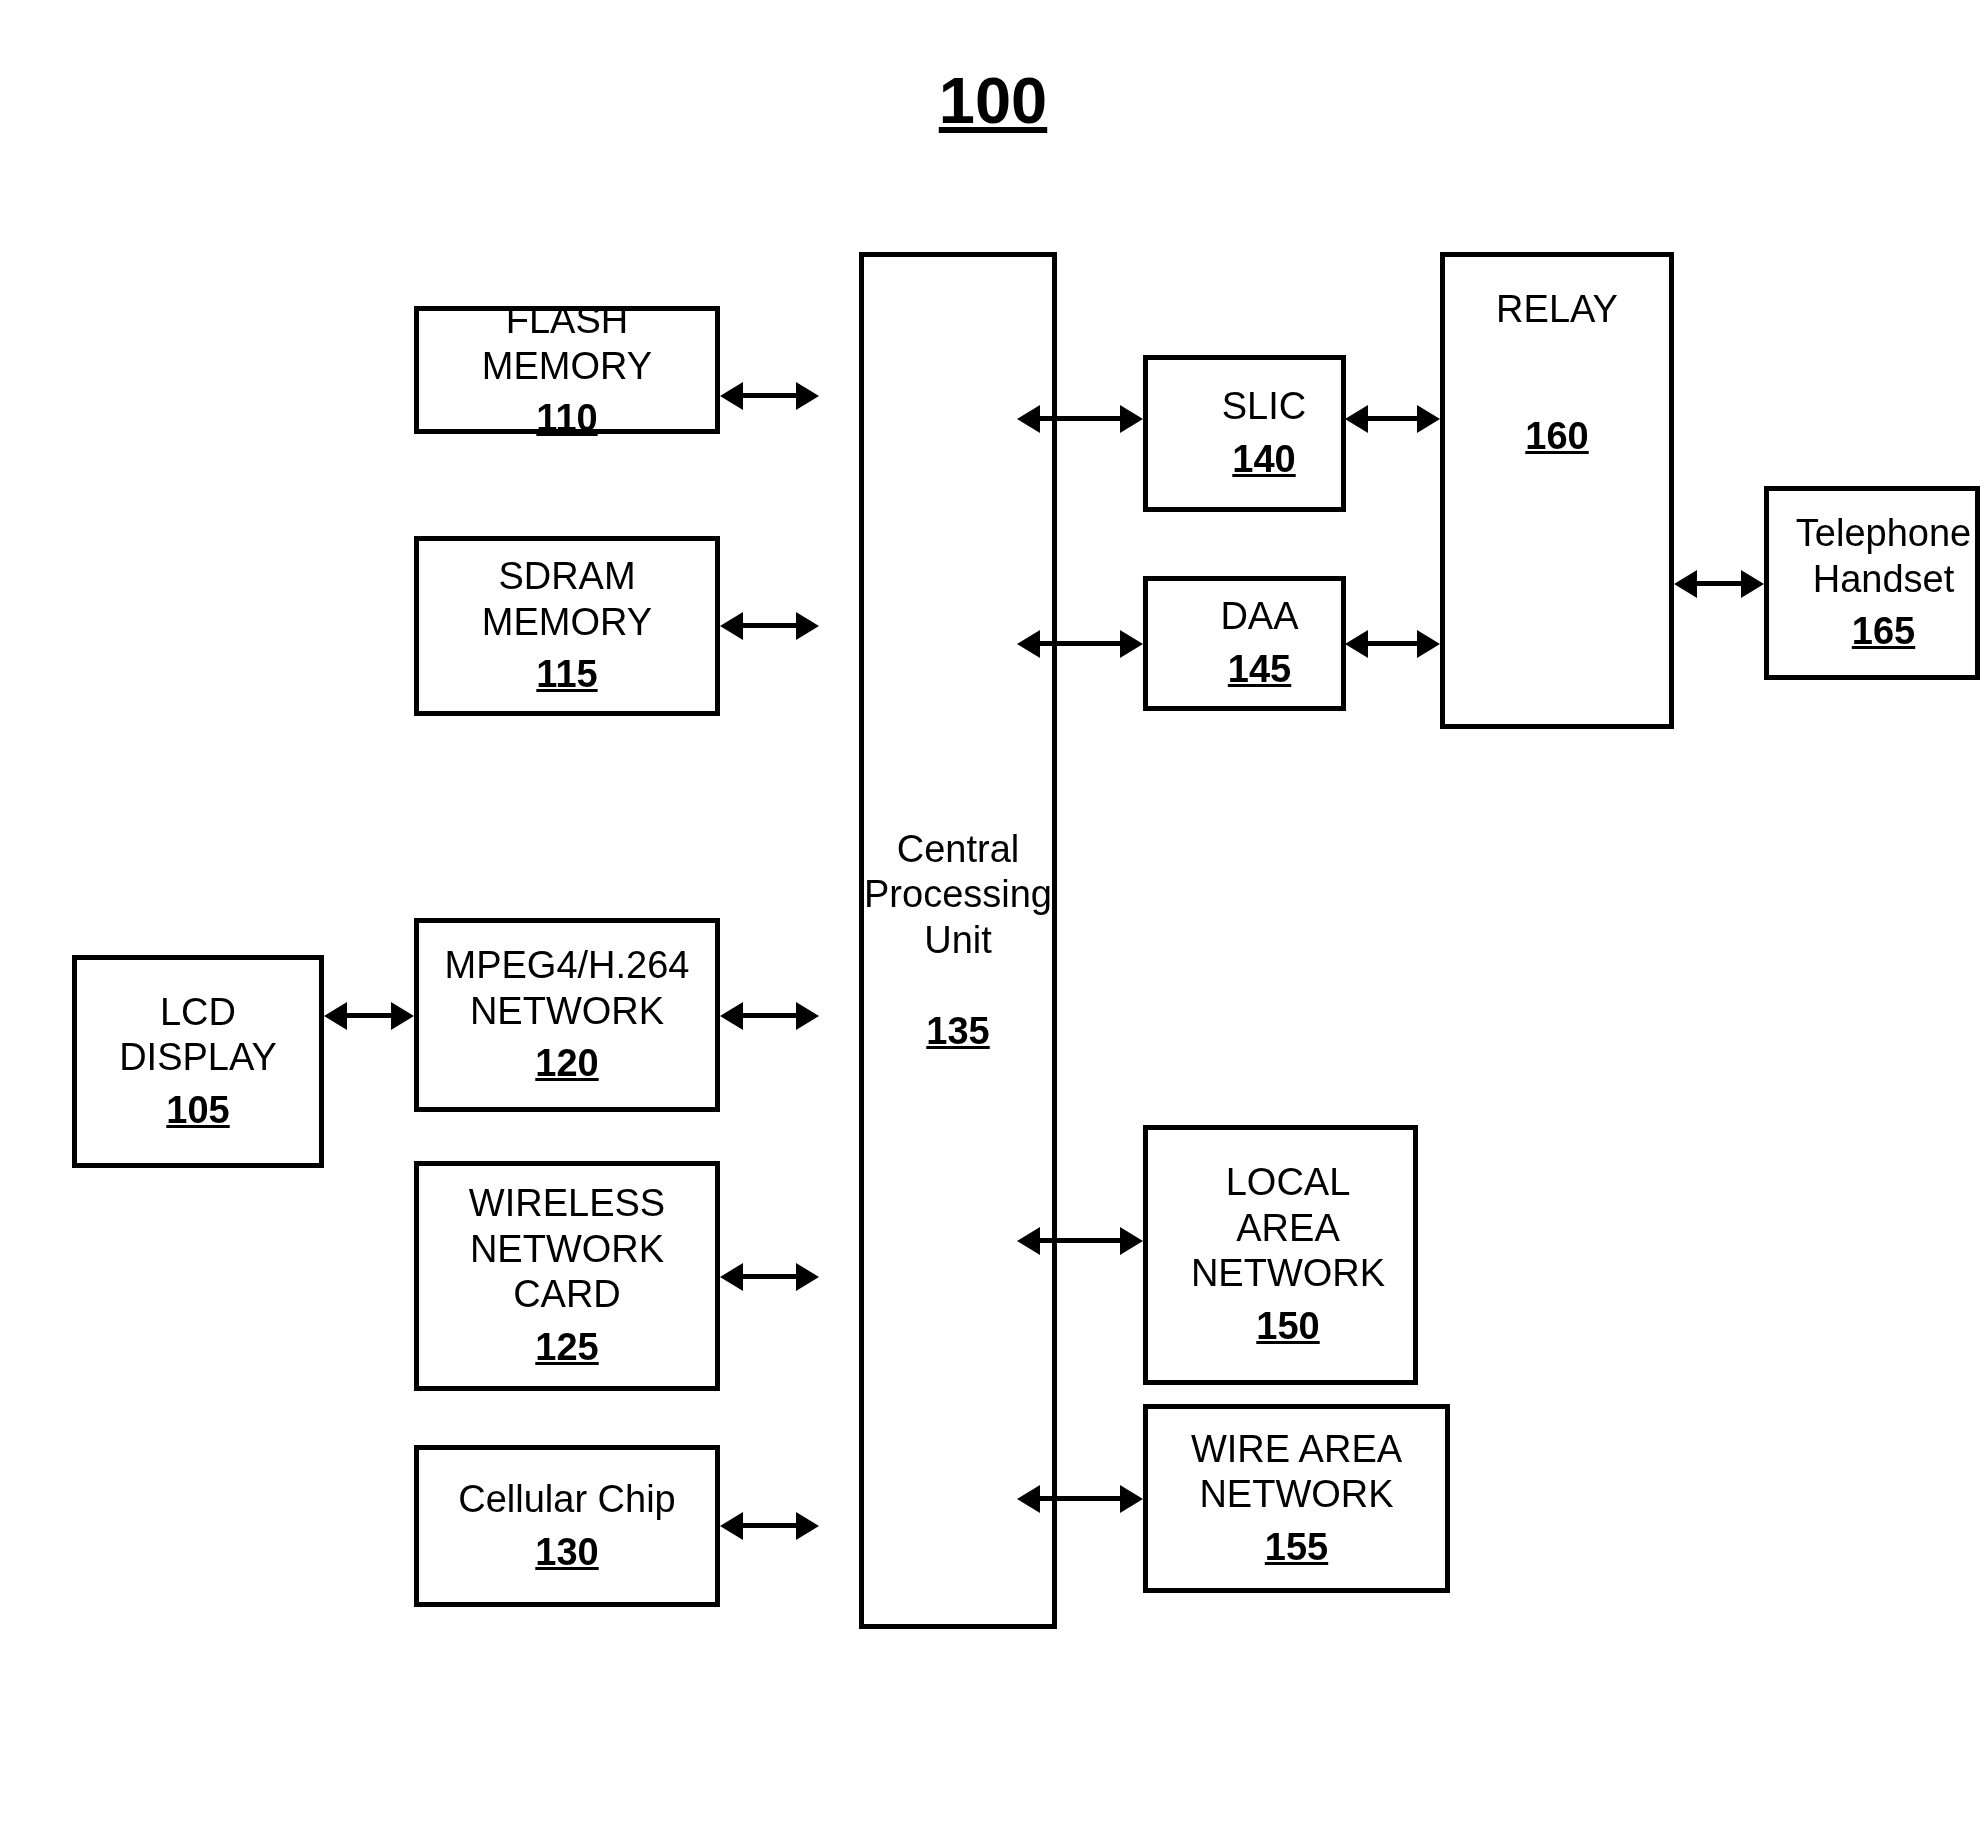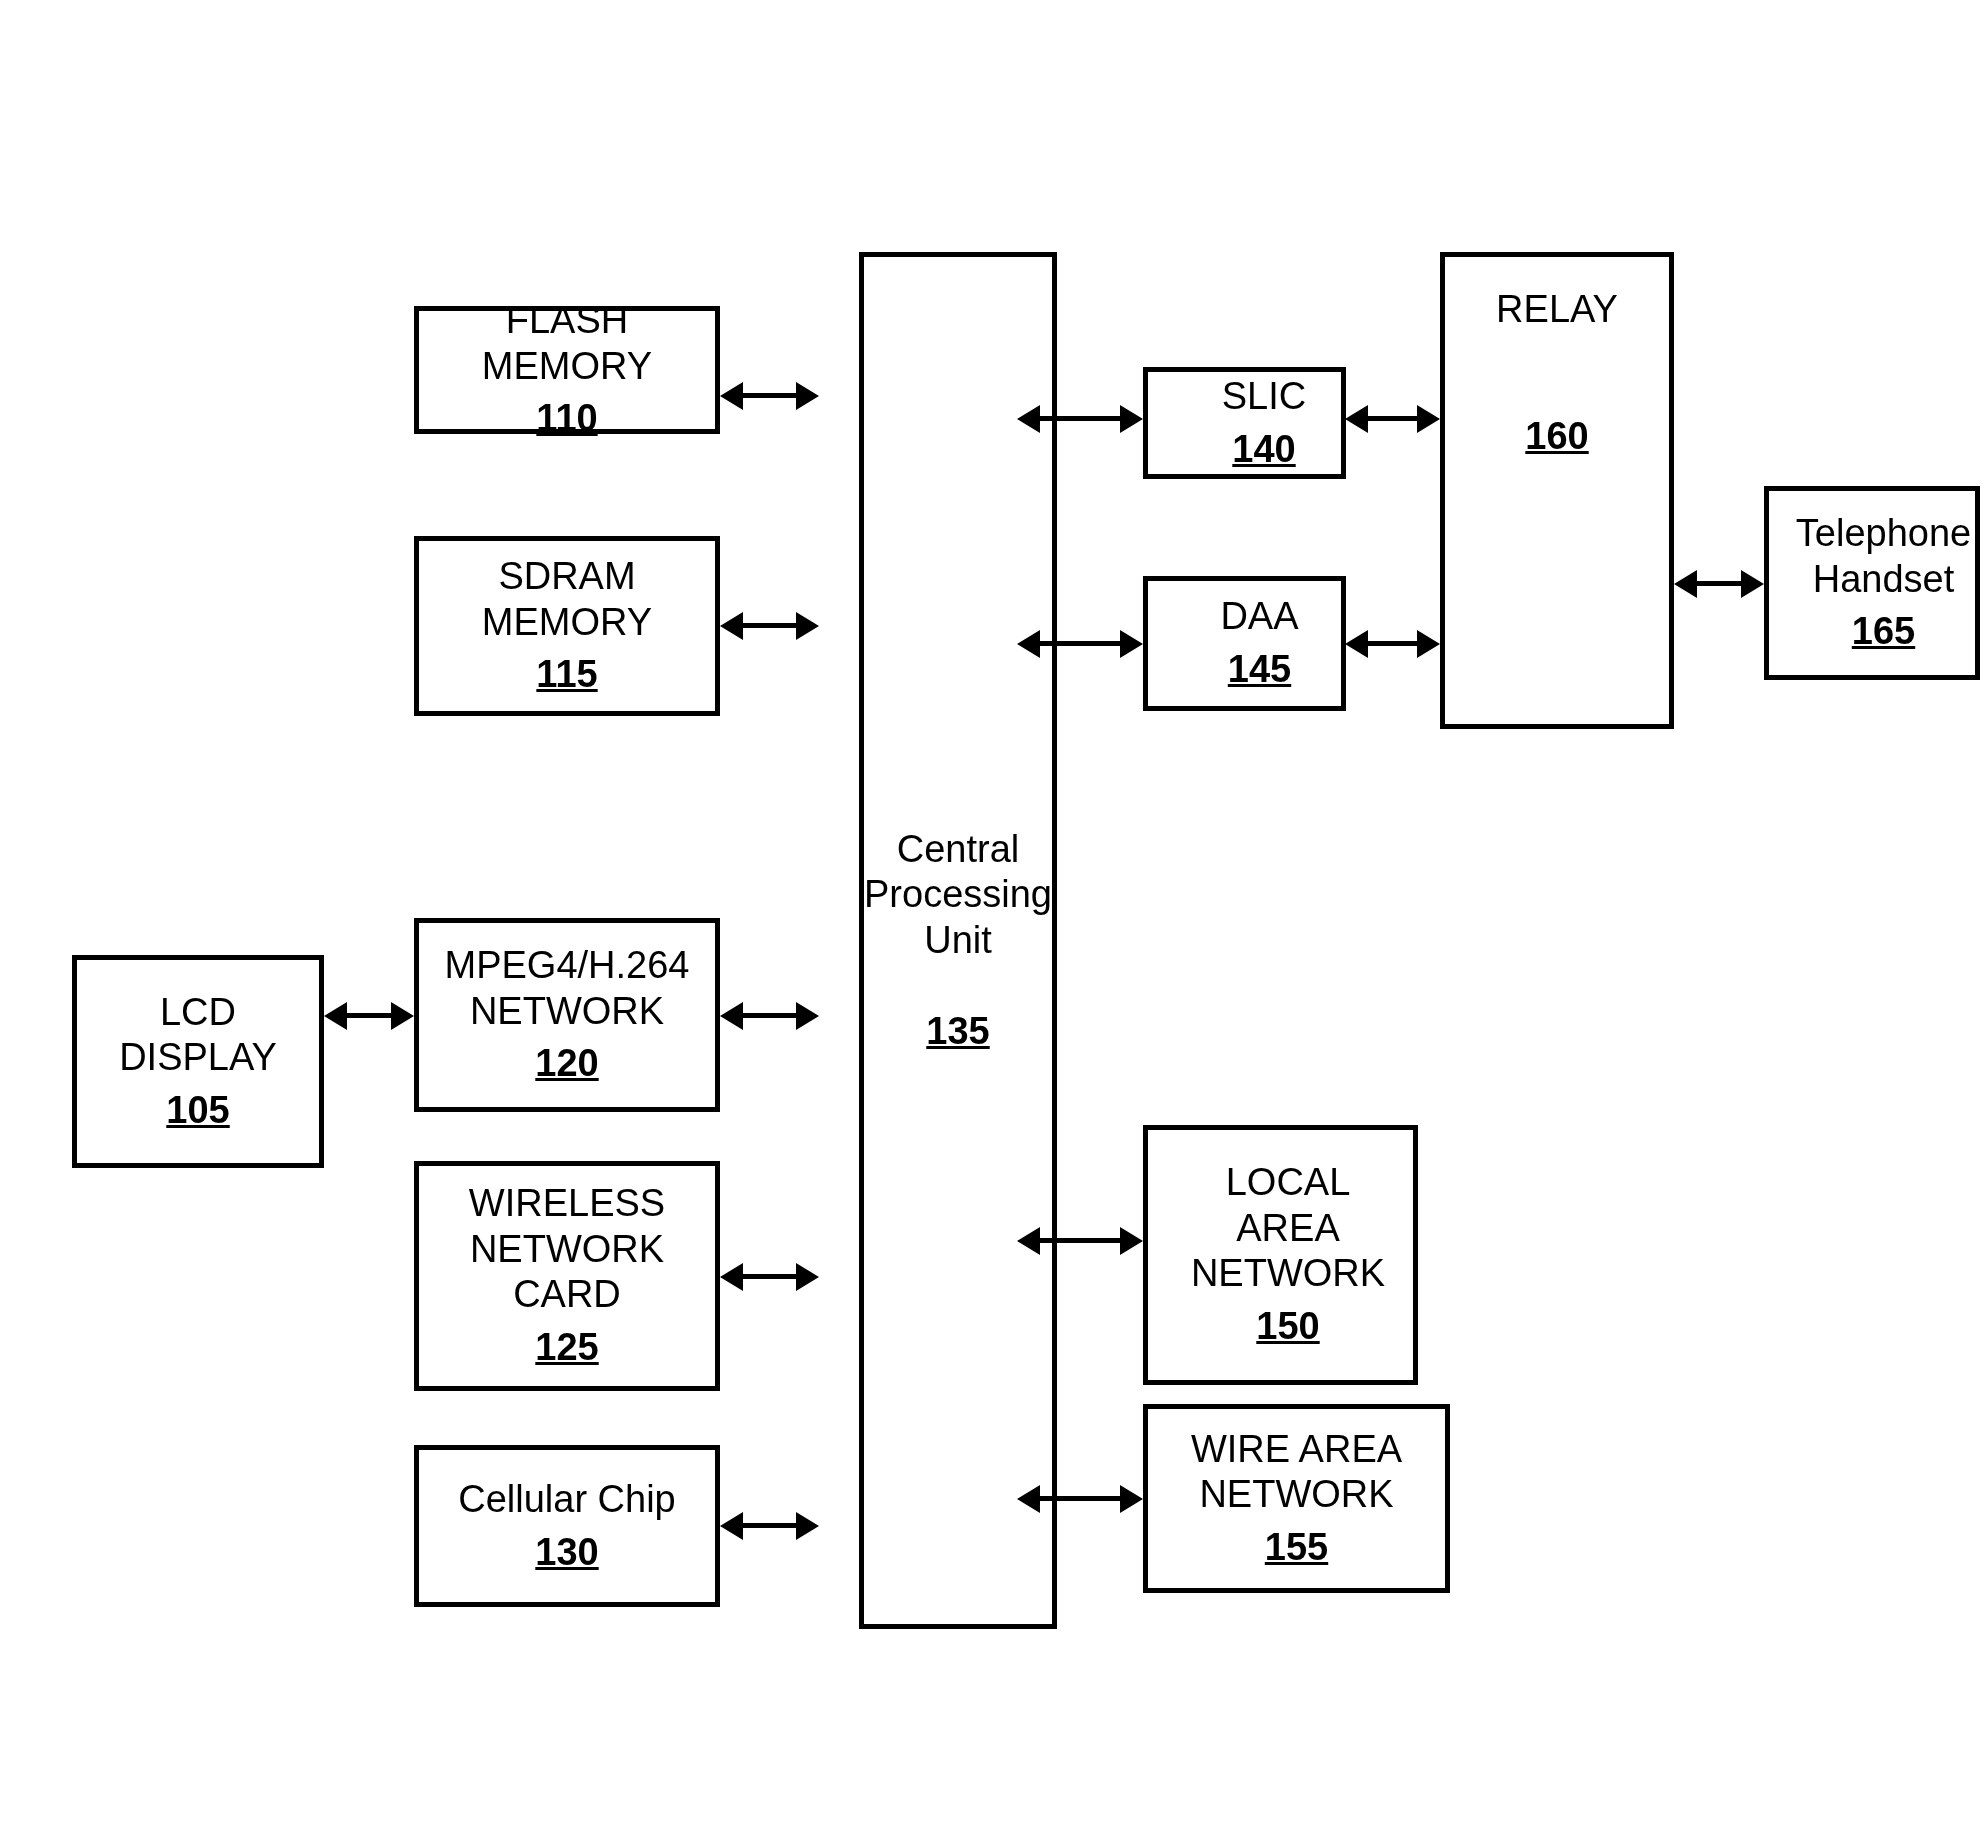--- a/index.html
+++ b/index.html
@@ -58,20 +58,21 @@
     transform: translateY(-50%);
   }
   .arrow.h.bi::before { left: -20px; border-right: 23.4px solid #000; }
   .arrow.h.bi::after  { right: -20px; border-left: 23.4px solid #000; }
 </style>
 </head>
 <body>
 
 <div class="canvas">
 
+  <div class="title" style="left:858px; top:63px;">100</div>
 
   <div class="block" style="left:414px; top:306px; width:306px; height:128px;">
     <div style="white-space:pre-line;">FLASH
 MEMORY</div>
     <div class="ref">110</div>
   </div>
 
   <div class="block" style="left:414px; top:536px; width:306px; height:180px;">
     <div style="white-space:pre-line;">SDRAM
 MEMORY</div>
@@ -102,21 +103,21 @@
     <div class="ref">130</div>
   </div>
 
   <div class="block" style="left:819px; top:252px; width:198px; height:1377px;margin-left:40px;">
     <div style="white-space:pre-line;">Central
 Processing
 Unit</div>
     <div class="ref" style="margin-top:45px;">135</div>
   </div>
 
-  <div class="block" style="left:1143px; top:367px; width:203px; height:112px;padding-left:48px;">
+  <div class="block" style="left:1143px; top:355px; width:203px; height:157px;padding-left:48px;">
     <div style="white-space:pre-line;">SLIC</div>
     <div class="ref">140</div>
   </div>
 
   <div class="block" style="left:1143px; top:576px; width:203px; height:135px;padding-left:39px;">
     <div style="white-space:pre-line;">DAA</div>
     <div class="ref">145</div>
   </div>
 
   <div class="block" style="left:1440px; top:252px; width:234px; height:477px;">

